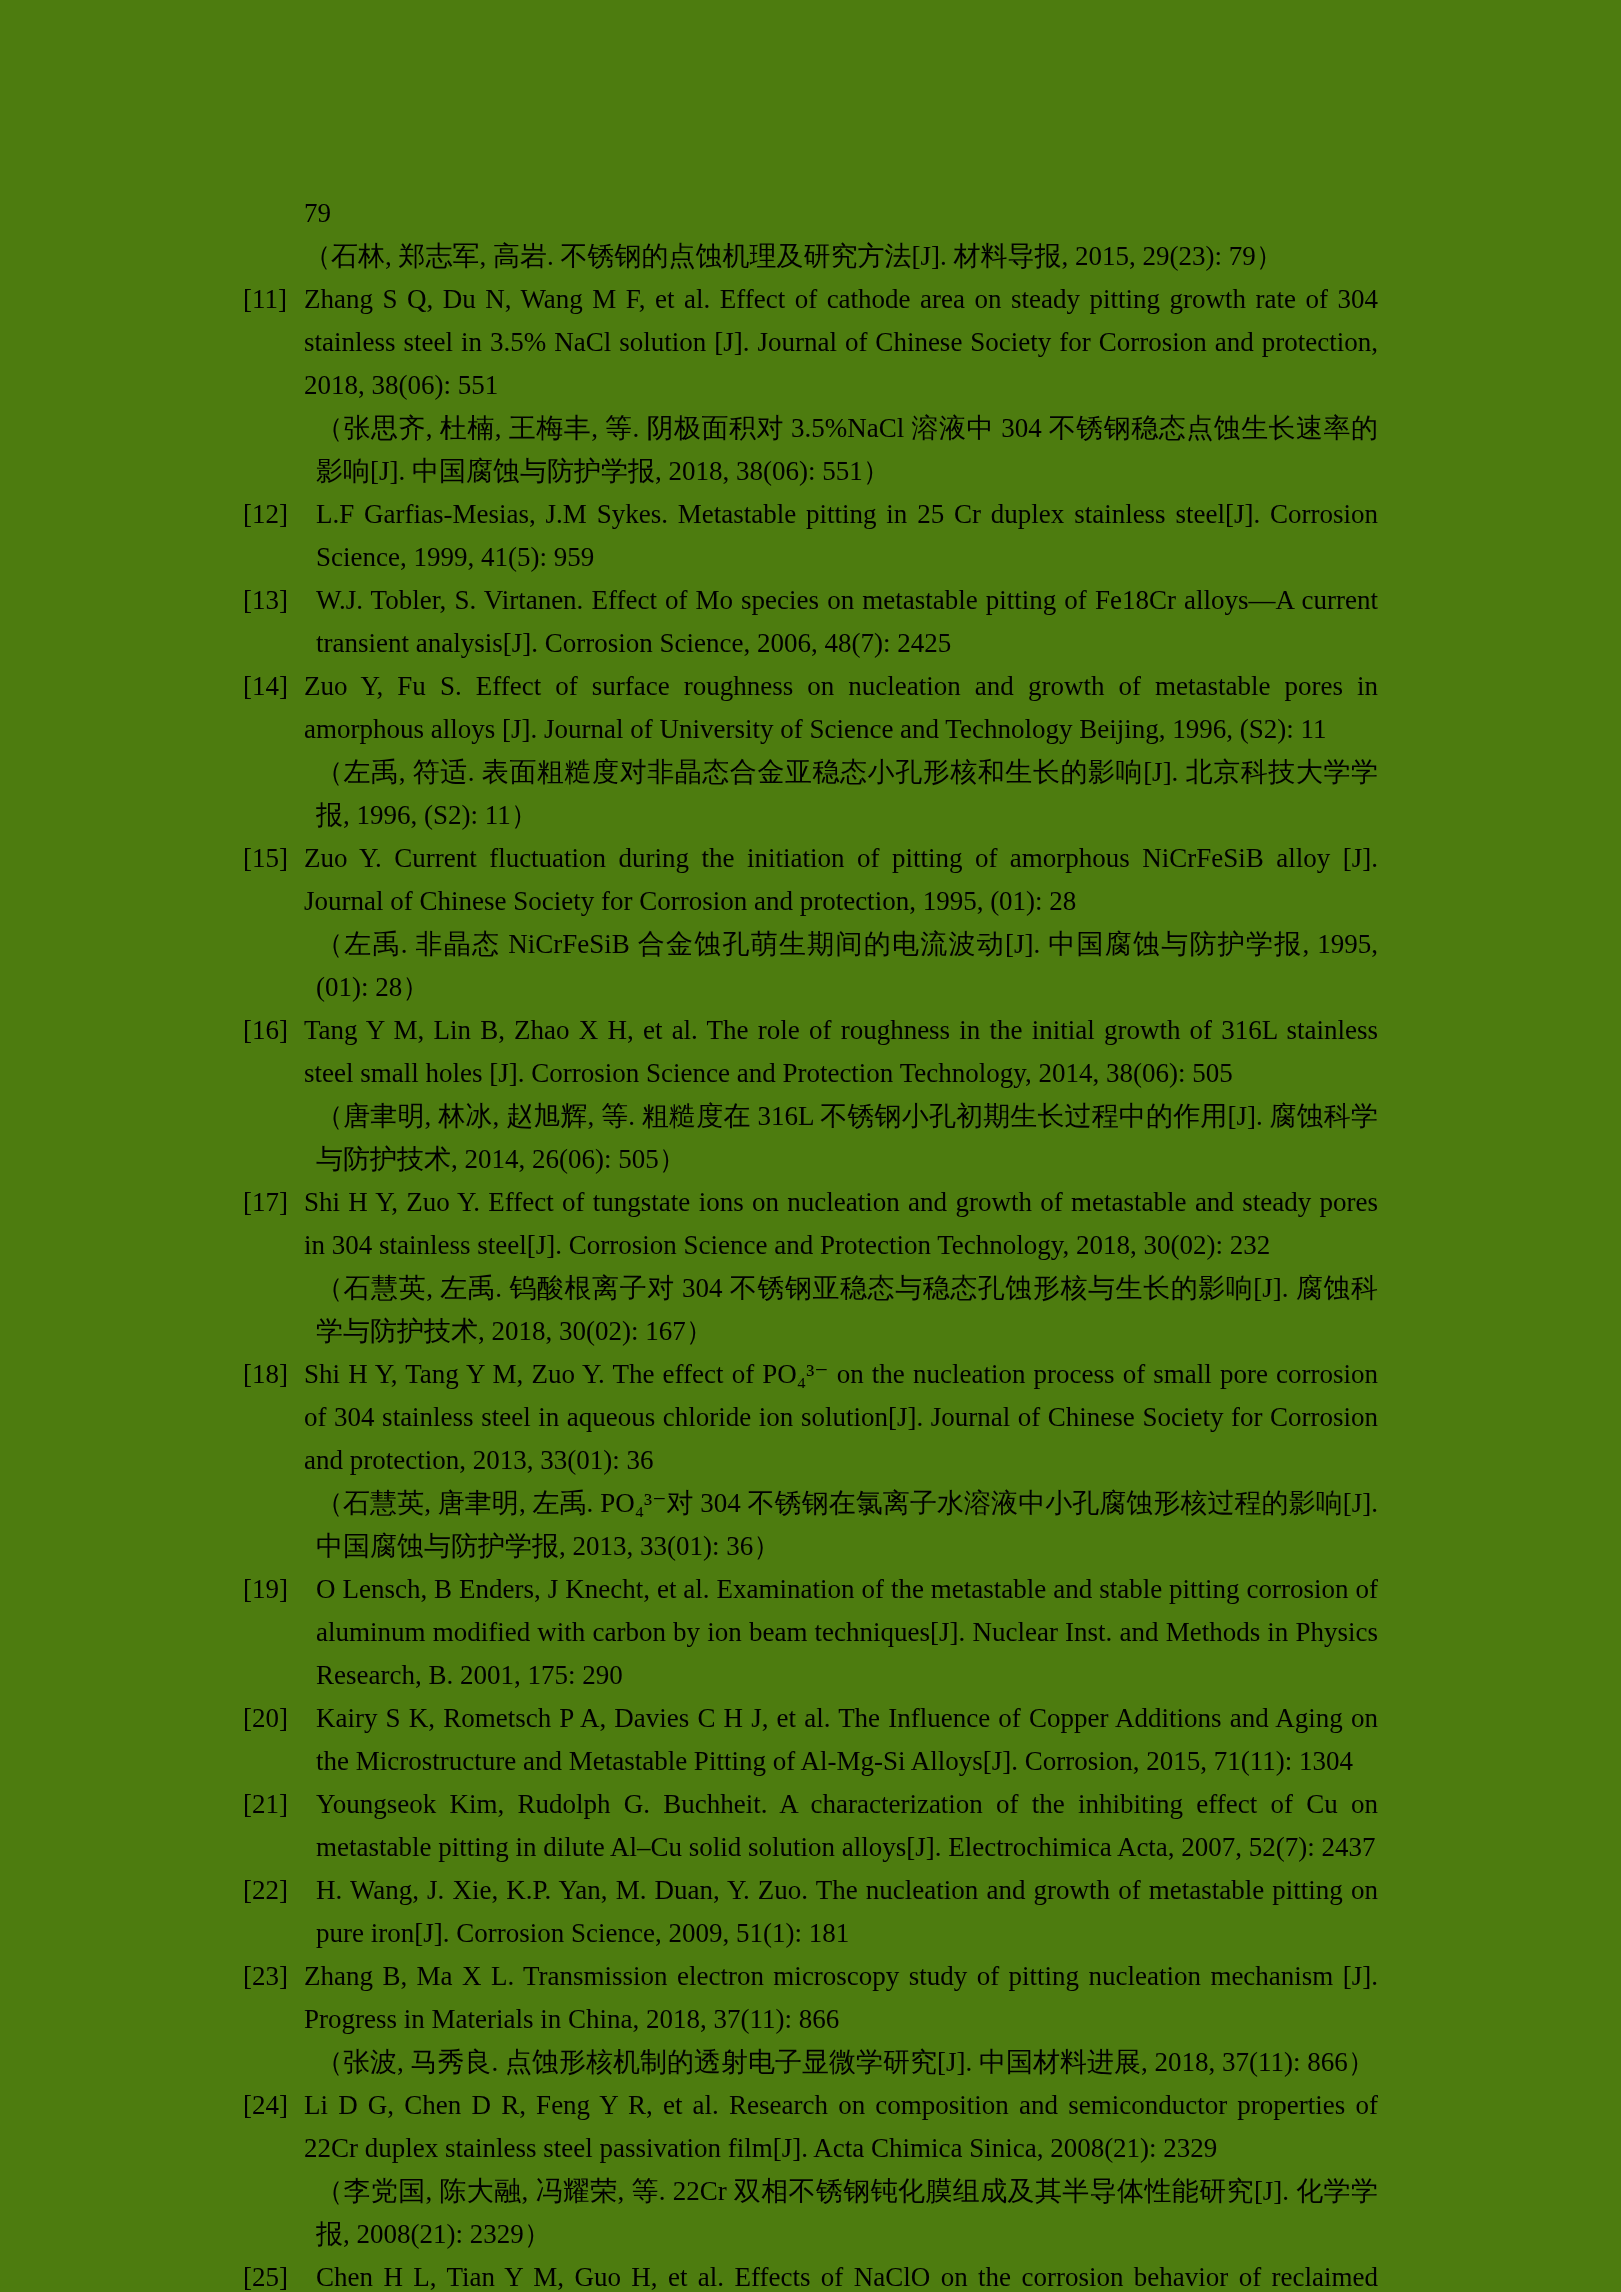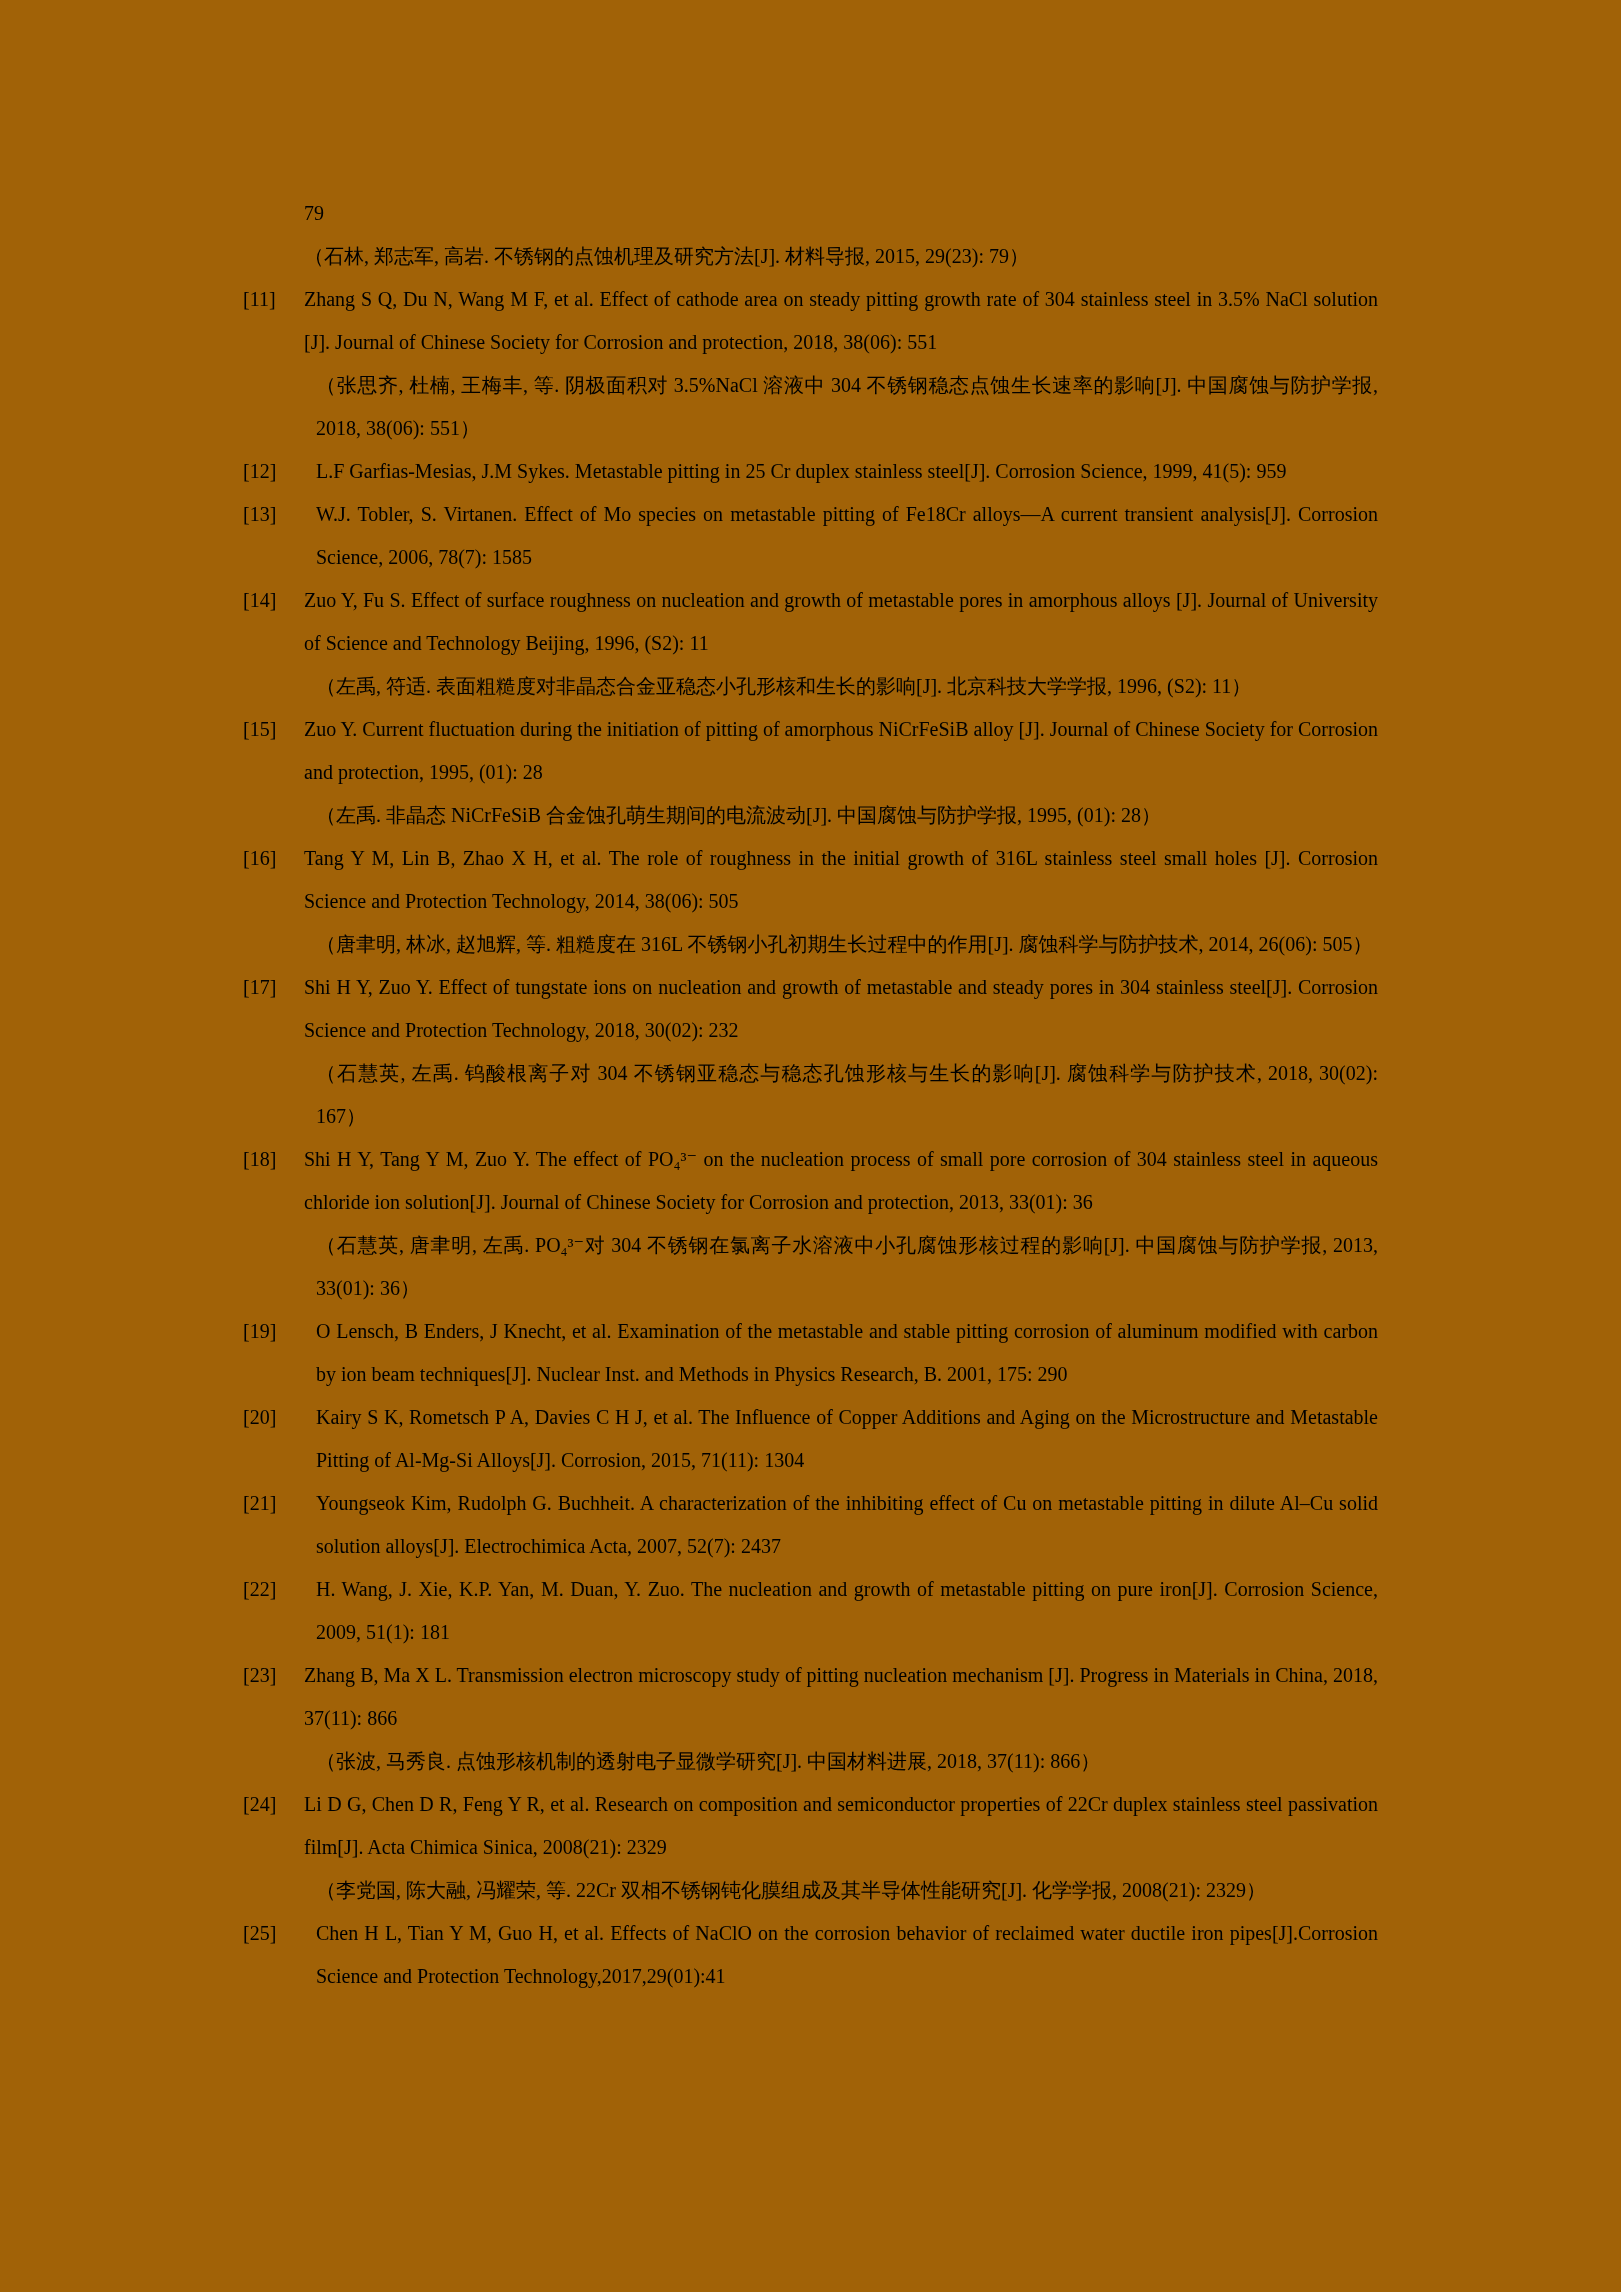--- a/index.html
+++ b/index.html
@@ -5,24 +5,24 @@
   html, body {
     margin: 0;
     padding: 0;
     background: #ffffff;
   }
   .page {
     position: relative;
     width: 1621px;
     height: 2293px;
     margin: 0 auto;
-    background: #a16207;
+    background: #4d7c0f;
     overflow: hidden;
     font-family: "Liberation Serif", "DejaVu Serif", serif;
-    font-size: 20px;
+    font-size: 27px;
     line-height: 43px;
     color: #000000;
   }
   .content {
     position: absolute;
     top: 192px;
     left: 243px;
     width: 1135px; 
   }
   .cont-block {
@@ -83,21 +83,21 @@
     <span class="ref-id">[12]</span>
     <span class="ref-body">
       <span class="seg en">L.F Garfias-Mesias, J.M Sykes. Metastable pitting in 25 Cr duplex stainless steel[J]. Corrosion Science, 1999, 41(5): 959</span>
 
     </span>
   </li>
 
   <li class="ref">
     <span class="ref-id">[13]</span>
     <span class="ref-body">
-      <span class="seg en">W.J. Tobler, S. Virtanen. Effect of Mo species on metastable pitting of Fe18Cr alloys—A current transient analysis[J]. Corrosion Science, 2006, 78(7): 1585</span>
+      <span class="seg en">W.J. Tobler, S. Virtanen. Effect of Mo species on metastable pitting of Fe18Cr alloys—A current transient analysis[J]. Corrosion Science, 2006, 48(7): 2425</span>
 
     </span>
   </li>
 
   <li class="ref">
     <span class="ref-id">[14]</span>
     <span class="ref-body">
       <span class="seg en">Zuo Y, Fu S. Effect of surface roughness on nucleation and growth of metastable pores in amorphous alloys [J]. Journal of University of Science and Technology Beijing, 1996, (S2): 11</span>
       <span class="seg zh">（左禹, 符适. 表面粗糙度对非晶态合金亚稳态小孔形核和生长的影响[J]. 北京科技大学学报, 1996, (S2): 11）</span>
     </span>

